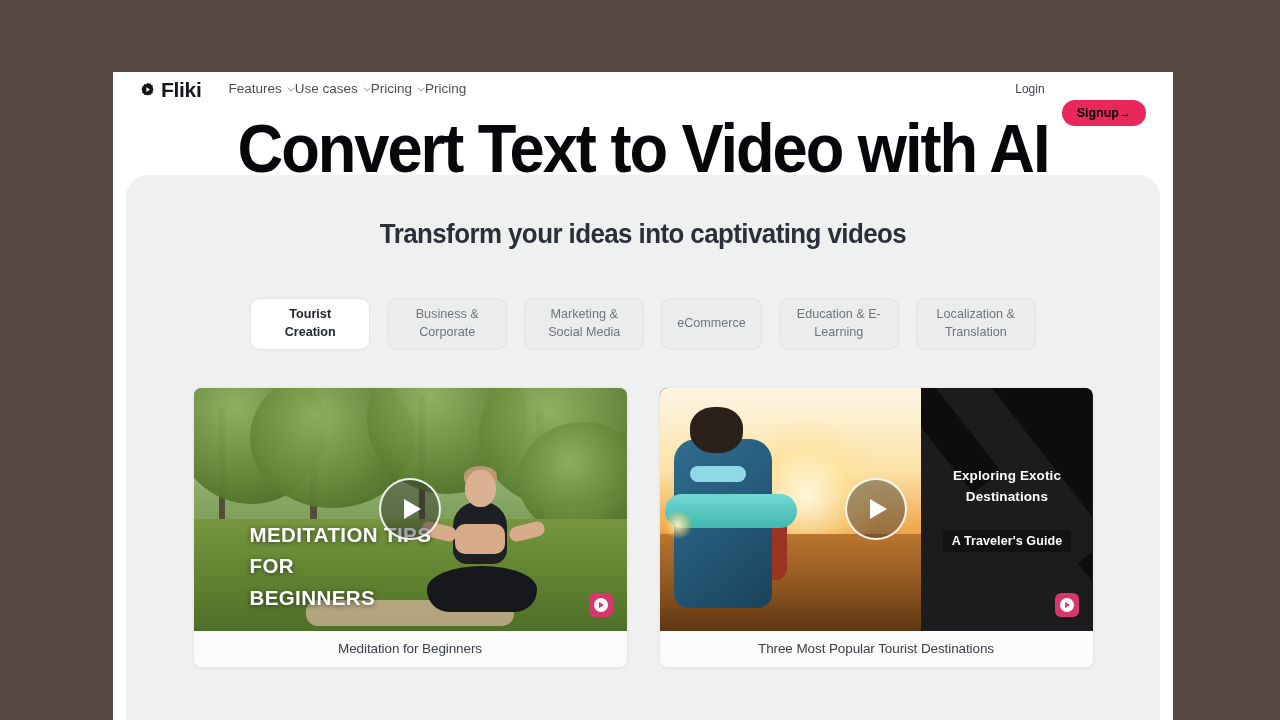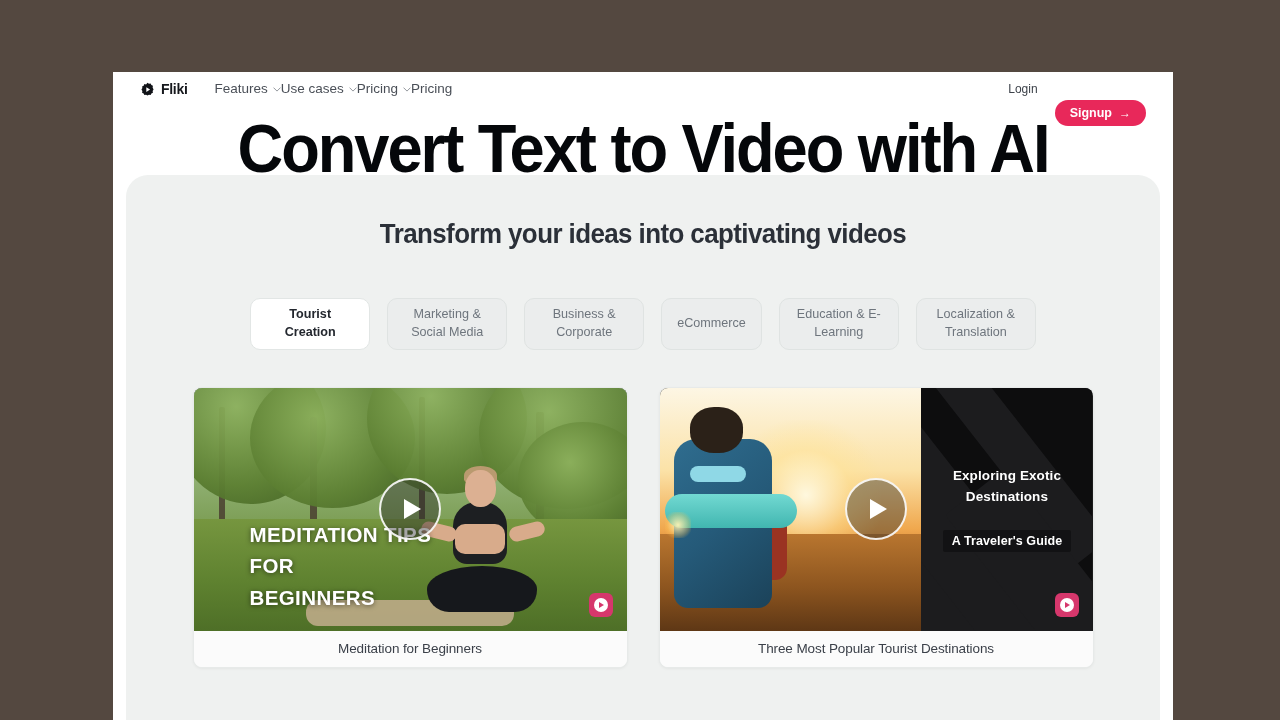--- a/index.html
+++ b/index.html
@@ -30,21 +30,21 @@
     padding: 0 27px;
     background: #ffffff;
     z-index: 40;
   }
 
   .brand { display: flex; align-items: center; gap: 6px; margin-right: 27px; }
 
   .brand-mark { width: 15px; height: 15px; display: block; }
 
   .brand-name {
-    font-size: 14px; font-weight: bold; color: #16181d;
+    font-size: 21px; font-weight: bold; color: #16181d;
     letter-spacing: -0.3px; line-height: 1;
   }
 
   .nav-links { display: flex; align-items: center; }
 
   .nav-link {
     display: flex; align-items: center; gap: 5px;
     font-size: 13.5px; color: #4a4f57;
     cursor: pointer; white-space: nowrap; line-height: 1;
   }
@@ -52,23 +52,23 @@
   .caret { width: 8px; height: 5px; display: block; opacity: .75; }
 
   .nav-right {
     margin-left: auto;
     display: flex; align-items: center; gap: 17px;
   }
 
   .login-link { font-size: 12px; color: #3d424a; cursor: pointer; }
 
   .signup-btn {
-    display: flex; align-items: center; gap: 7px;
+    display: flex; align-items: center; 
     background: #e8285a;
-    color: #ffffff;
+    color: #000000;
     font-size: 12.5px; font-weight: bold;
     border: none; border-radius: 999px;
     padding: 7px 15px;
     cursor: pointer; line-height: 1; margin-top: 48px;
   }
   .signup-arrow { font-size: 12px; line-height: 1; }
 
   
   .hero-title {
     position: absolute;
@@ -416,24 +416,24 @@
 
   <div class="panel">
 
     <div class="hero-sub">Transform your ideas into captivating videos</div>
 
     <div class="chips">
       <div class="chip active">
         <span>Tourist Creation</span>
       </div>
       <div class="chip">
+        <span>Business &amp; Corporate</span>
+      </div>
+      <div class="chip">
         <span>Marketing &amp; Social Media</span>
-      </div>
-      <div class="chip">
-        <span>Business &amp; Corporate</span>
       </div>
       <div class="chip">
         <span>eCommerce</span>
       </div>
       <div class="chip">
         <span>Education &amp; E-Learning</span>
       </div>
       <div class="chip">
         <span>Localization &amp; Translation</span>
       </div>

